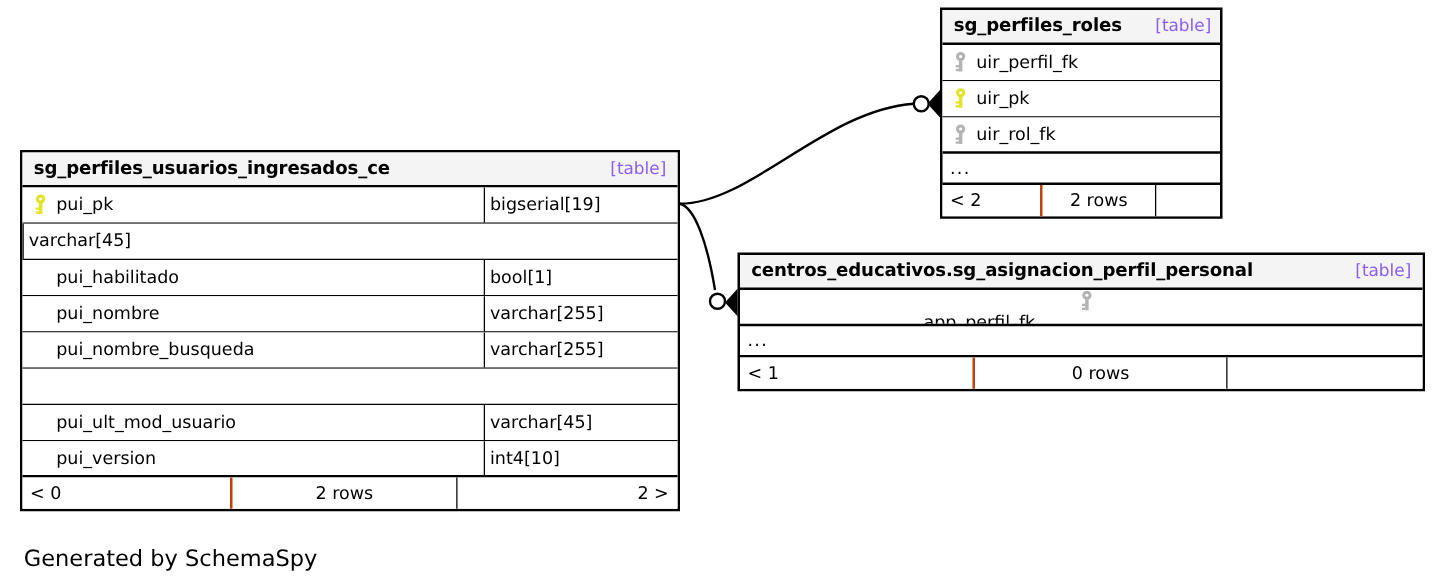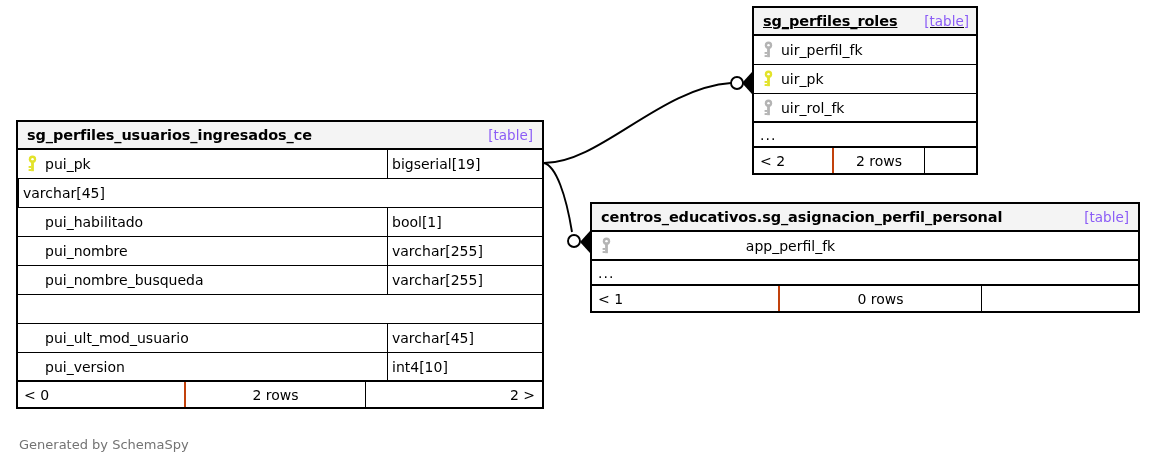--- a/index.html
+++ b/index.html
@@ -119,29 +119,29 @@
     left: 16px;  top: 120px;  width: 528px;
   }
   #tbl-main .cell-type { flex: 0 0 155px; }
   #tbl-main .foot-cell:nth-child(1) { flex: 0 0 166px; }
   #tbl-main .foot-cell:nth-child(2) { flex: 0 0 181px; }
   #tbl-main .foot-cell:nth-child(3) { flex: 1 1 auto; }
 
   #tbl-roles {
     left: 752px; top: 6px;  width: 226px;
   }
-  #tbl-roles .ent-header { padding-right: 7px; text-decoration: underline; }
+  #tbl-roles .ent-header { padding-right: 7px; }
   #tbl-roles .foot-cell:nth-child(1) { flex: 0 0 78px; }
   #tbl-roles .foot-cell:nth-child(2) { flex: 0 0 92px; }
   #tbl-roles .foot-cell:nth-child(3) { flex: 1 1 auto; }
 
   #tbl-asig {
     left: 590px; top: 202px; width: 550px;
   }
-  #tbl-asig .cell-name { justify-content: flex-start; }
+  #tbl-asig .cell-name { justify-content: flex-start; flex-direction: column; }
   #tbl-asig .cell-name .label {
     flex: 1 1 auto;
     text-align: center;
     padding-left: 0;
     margin-right: 170px;
   }
   #tbl-asig .foot-cell:nth-child(1) { flex: 0 0 186px; }
   #tbl-asig .foot-cell:nth-child(2) { flex: 0 0 203px; }
   #tbl-asig .foot-cell:nth-child(3) { flex: 1 1 auto; }
 
@@ -151,22 +151,22 @@
     left: 0; top: 0;
     width: 1155px; height: 467px;
     pointer-events: none;
   }
 
   
   #caption {
     position: absolute;
     left: 19px;
     top: 437px;
-    font-size: 13px;
-    color: #737373;
+    font-size: 18px;
+    color: #000000;
     white-space: nowrap;
     text-align: center;
   }
 </style>
 </head>
 <body>
 
 <div class="entity" id="tbl-main">
   <div class="ent-header">
     <span class="ent-title">sg_perfiles_usuarios_ingresados_ce</span>

